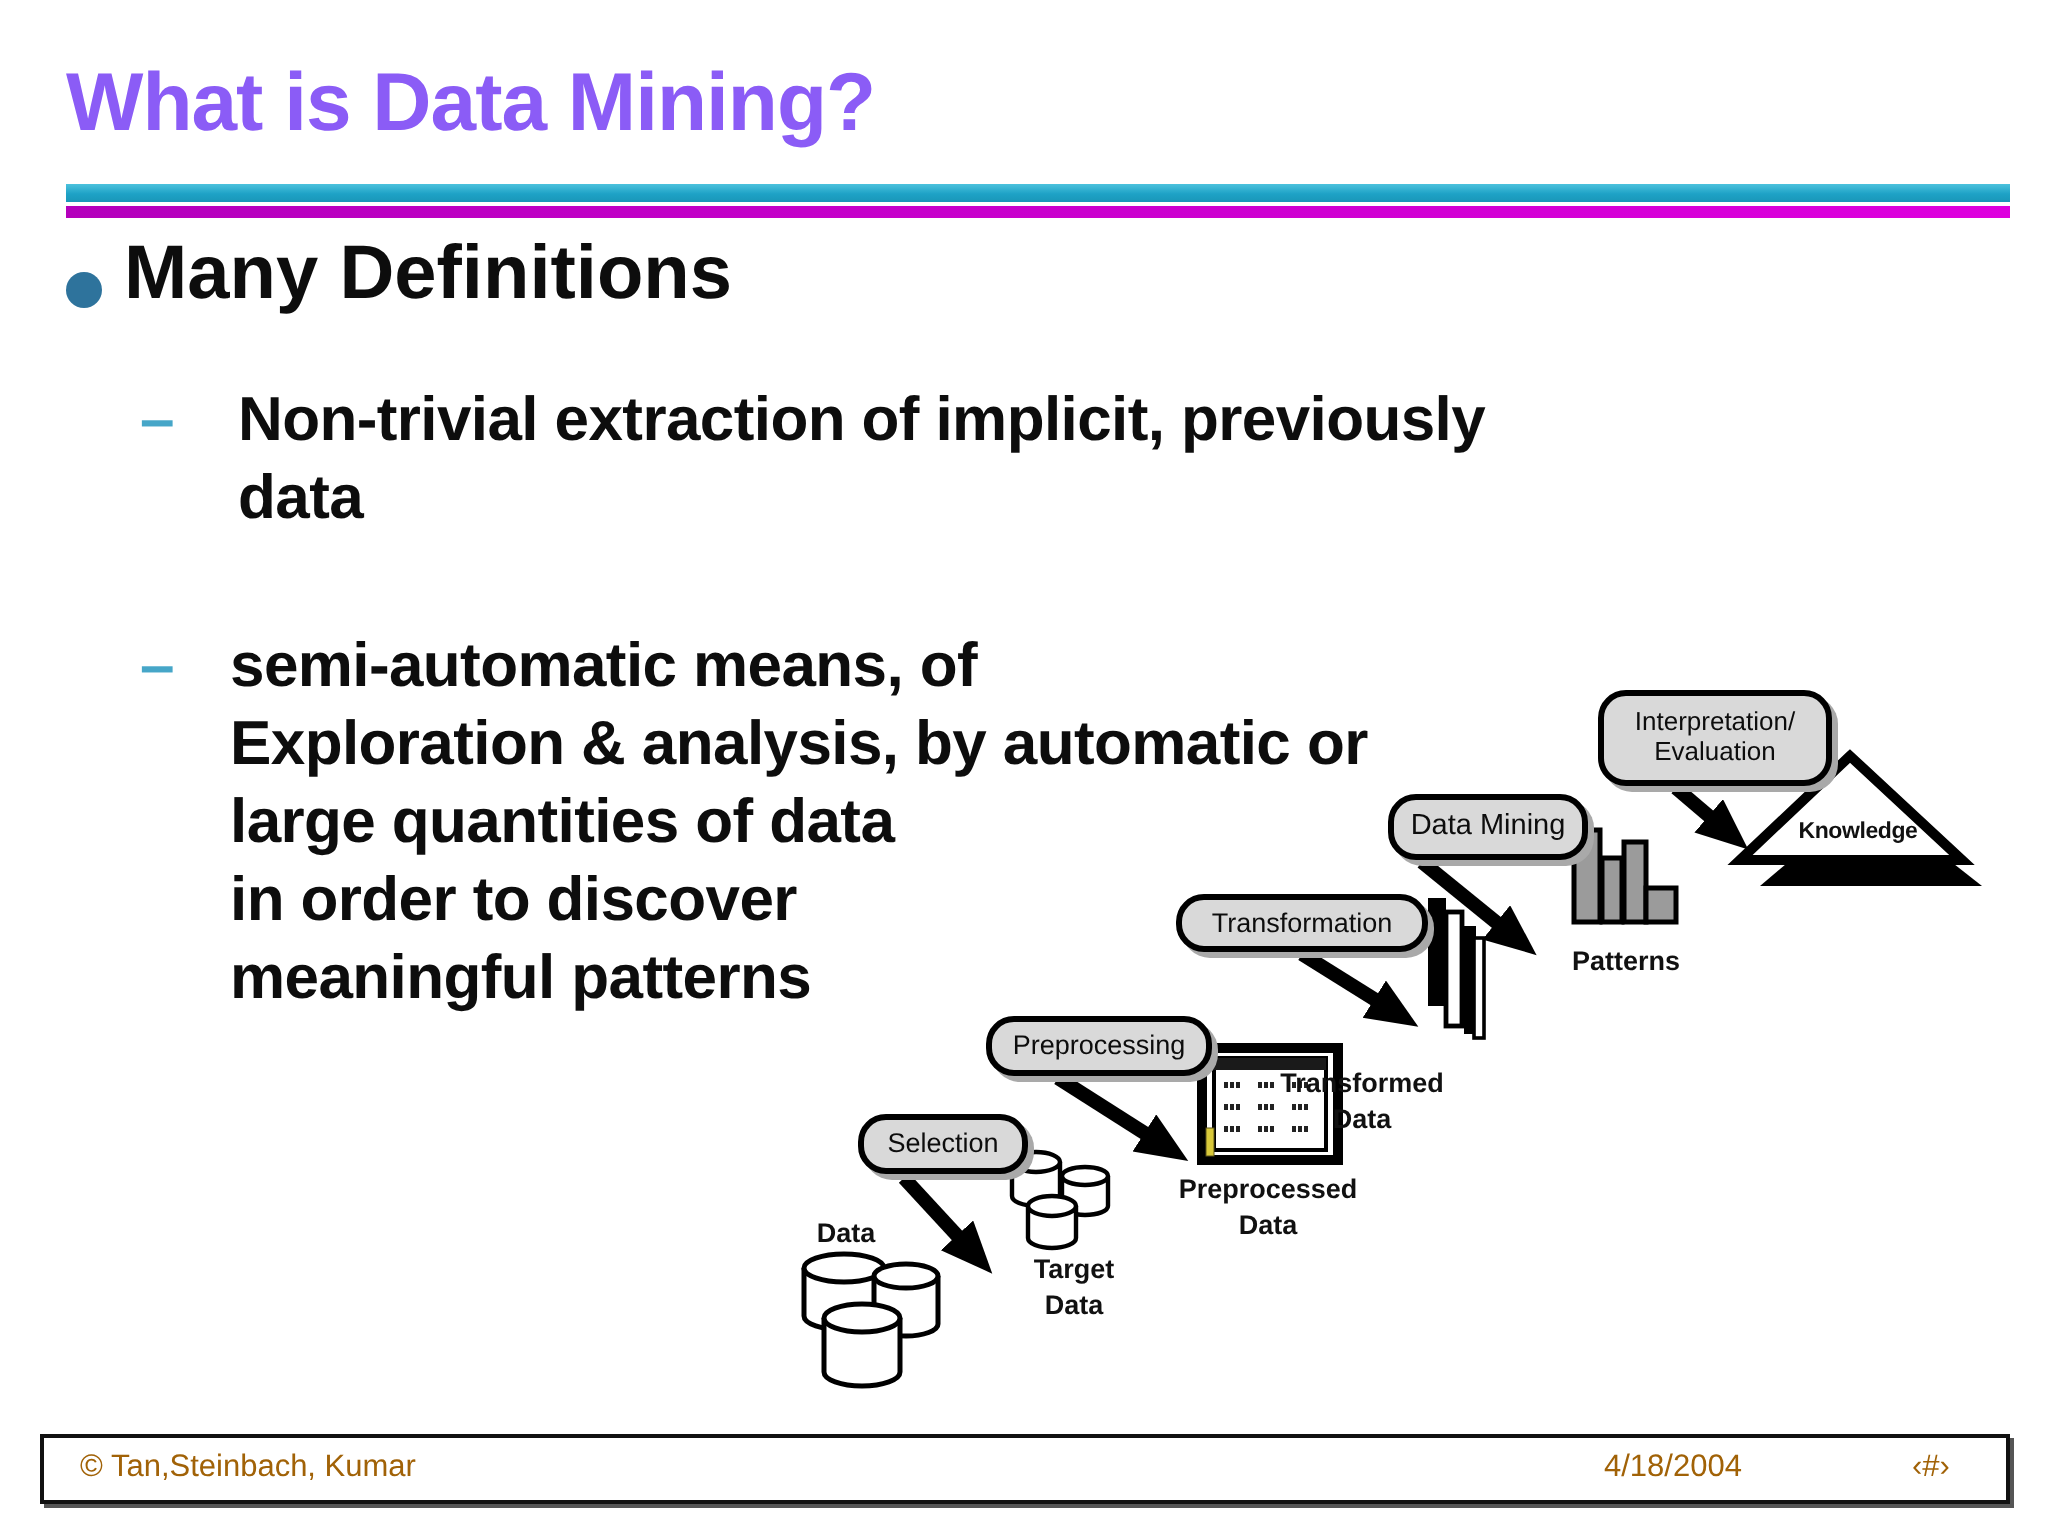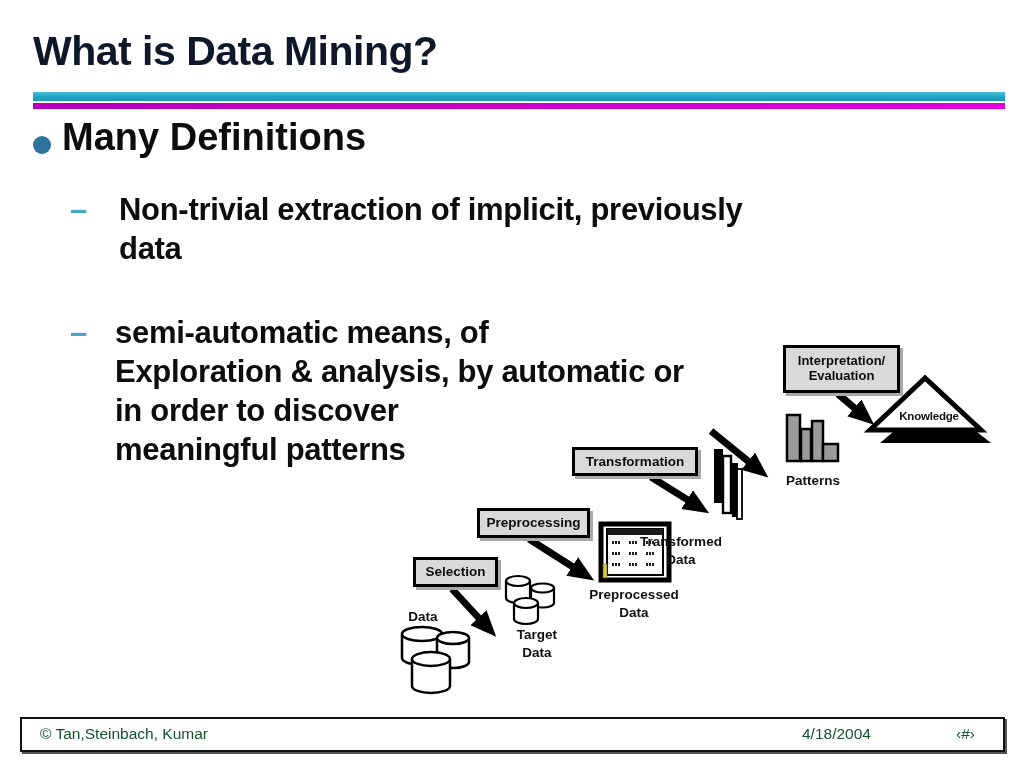--- a/index.html
+++ b/index.html
@@ -1,60 +1,60 @@
 <!DOCTYPE html>
 <html><head>
 <meta charset="utf-8">
 <style>
   html,body{margin:0;padding:0;background:#fff;}
   .slide{position:relative;width:1024px;height:768px;background:#fff;overflow:hidden;
          font-family:"Liberation Sans", sans-serif;color:#0d0d0d;}
   .abs{position:absolute;}
 
   
-  .title{left:33px;top:28px;font-size:41px;font-weight:bold;letter-spacing:-0.5px;color:#0f172a;}
+  .title{left:33px;top:28px;font-size:41px;font-weight:bold;letter-spacing:-0.5px;color:#8b5cf6;}
   .bar-teal{left:33px;top:92px;width:972px;height:9px;
             background:linear-gradient(#4cc2dd,#1ea2c6 55%,#1a96b8);}
   .bar-magenta{left:33px;top:103px;width:972px;height:6px;
             background:linear-gradient(to right,#b400bc,#de00de);}
 
   
   .bullet-dot{left:33px;top:136px;width:18px;height:18px;border-radius:50%;background:#2e739c;}
   .bullet-main{left:62px;top:116px;font-size:38px;font-weight:bold;}
   .dash{font-size:31px;font-weight:bold;color:#46a6c8;line-height:39px;}
   .dash1{left:70px;top:190px;}
   .dash2{left:70px;top:313px;}
   .subtext{font-size:31px;font-weight:bold;line-height:39px;letter-spacing:-0.3px;white-space:nowrap;}
   .sub1{left:119px;top:190px;}
   .sub2{left:115px;top:313px;}
 
   
-  .step-box{background:#d9d9d9;border:3px solid #000;border-radius:0;
+  .step-box{background:#d9d9d9;border:3px solid #000;border-radius:14px;
             box-shadow:3px 3px 0 #a9a9a9;display:flex;align-items:center;justify-content:center;
-            font-weight:bold;font-size:13.5px;text-align:center;line-height:1.12;box-sizing:border-box;}
+            font-weight:normal;font-size:13.5px;text-align:center;line-height:1.12;box-sizing:border-box;margin-left:16px;}
   .box-selection{left:413px;top:557px;width:85px;height:30px;}
   .box-preprocessing{left:477px;top:508px;width:113px;height:30px;}
   .box-transformation{left:572px;top:447px;width:126px;height:29px;}
   .box-datamining{left:678px;top:397px;width:100px;height:33px;font-size:14.5px;}
   .box-interpretation{left:783px;top:345px;width:117px;height:48px;font-size:13px;}
 
   
   .art-label{font-weight:bold;font-size:13.5px;text-align:center;line-height:1.3;color:#111;}
   .lbl-data{left:403px;top:608px;width:40px;}
   .lbl-target{left:507px;top:626px;width:60px;}
   .lbl-preprocessed{left:584px;top:586px;width:100px;}
   .lbl-transformed{left:636px;top:533px;width:90px;}
   .lbl-patterns{left:782px;top:472px;width:62px;}
   .lbl-knowledge{left:894px;top:409px;width:70px;font-size:11.5px;letter-spacing:-0.2px;}
 
   svg.overlay{position:absolute;left:0;top:0;pointer-events:none;}
 
   
   .footer-box{left:20px;top:717px;width:981px;height:31px;border:2px solid #111;
-              box-shadow:2px 2px 0 #555;background:#fff;font-size:15.5px;color:#14532d;}
+              box-shadow:2px 2px 0 #555;background:#fff;font-size:15.5px;color:#a16207;}
   .footer-box span{position:absolute;top:6px;white-space:nowrap;}
   .f-copy{left:18px;}
   .f-course{left:335px;}
   .f-date{left:780px;}
   .f-page{left:934px;}
 </style>
 </head>
 <body>
 
 <div class="slide">
@@ -69,20 +69,21 @@
   <div class="abs dash dash1">–</div>
   <div class="abs subtext sub1">
     <div>Non-trivial extraction of implicit, previously</div>
     <div>data</div>
   </div>
 
   <div class="abs dash dash2">–</div>
   <div class="abs subtext sub2">
     <div>semi-automatic means, of</div>
     <div>Exploration &amp; analysis, by automatic or</div>
+    <div>large quantities of data</div>
     <div>in order to discover</div>
     <div>meaningful patterns</div>
   </div>
 
   <svg class="overlay" width="1024" height="768" viewBox="0 0 1024 768">
     <defs>
       <marker id="ah" markerUnits="userSpaceOnUse" markerWidth="28" markerHeight="24" refX="14" refY="11" orient="auto">
         <path d="M0,0 L26,11 L0,22 Z" fill="#000"></path>
       </marker>
     </defs>
@@ -171,20 +172,23 @@
 
   <div class="abs step-box box-selection">
     <span>Selection</span>
   </div>
   <div class="abs step-box box-preprocessing">
     <span>Preprocessing</span>
   </div>
   <div class="abs step-box box-transformation">
     <span>Transformation</span>
   </div>
+  <div class="abs step-box box-datamining">
+    <span>Data Mining</span>
+  </div>
   <div class="abs step-box box-interpretation">
     <span>
       <div>Interpretation/</div>
       <div>Evaluation</div>
     </span>
   </div>
 
   <div class="abs art-label lbl-data">Data</div>
   <div class="abs art-label lbl-target">
     <div>Target</div>

